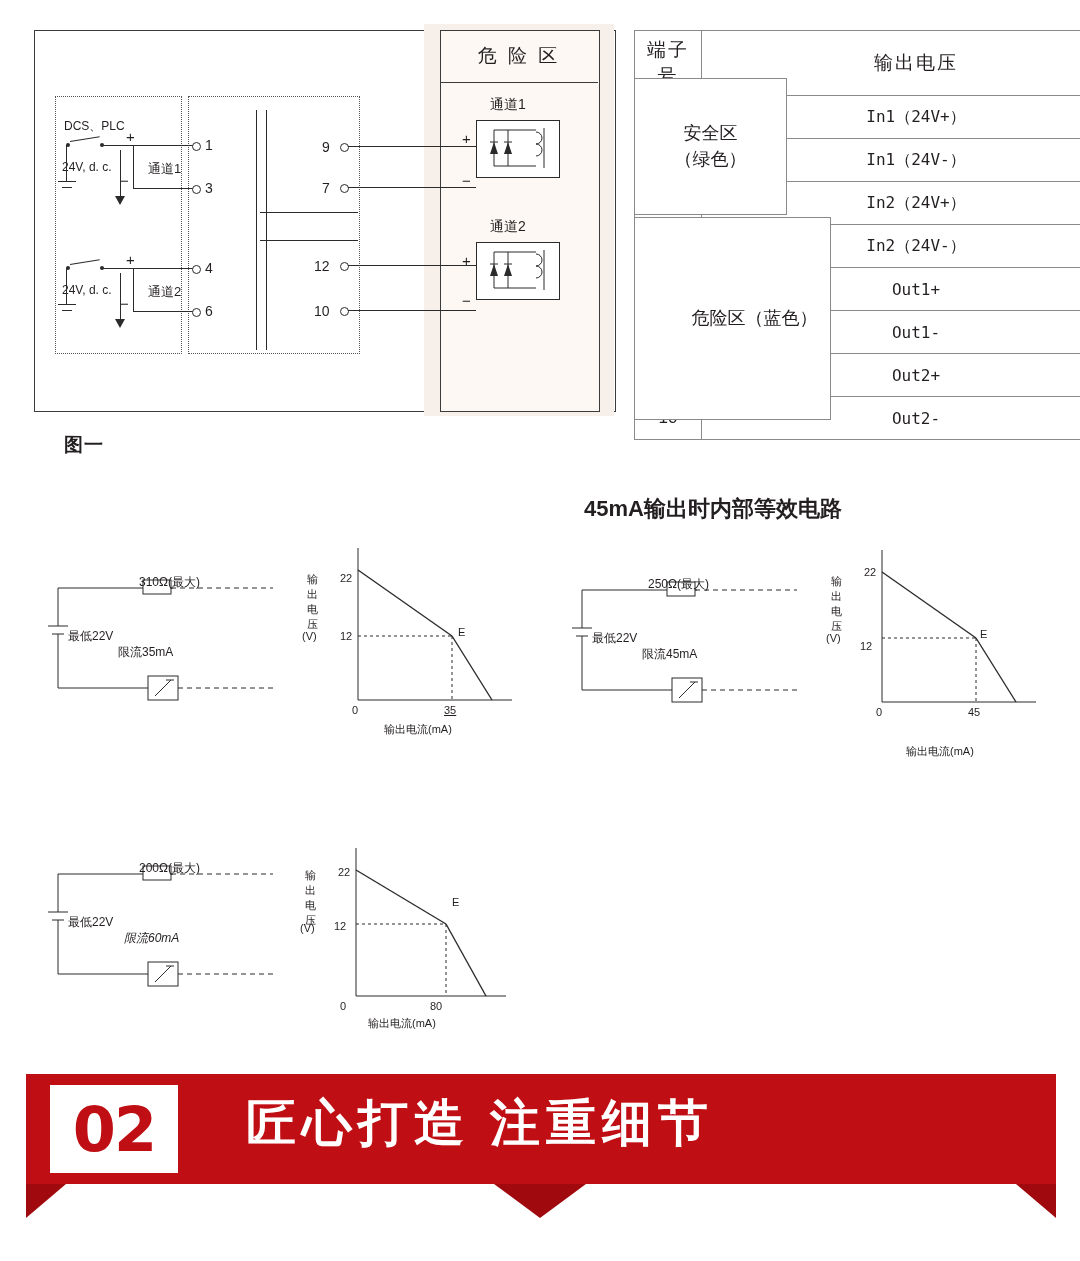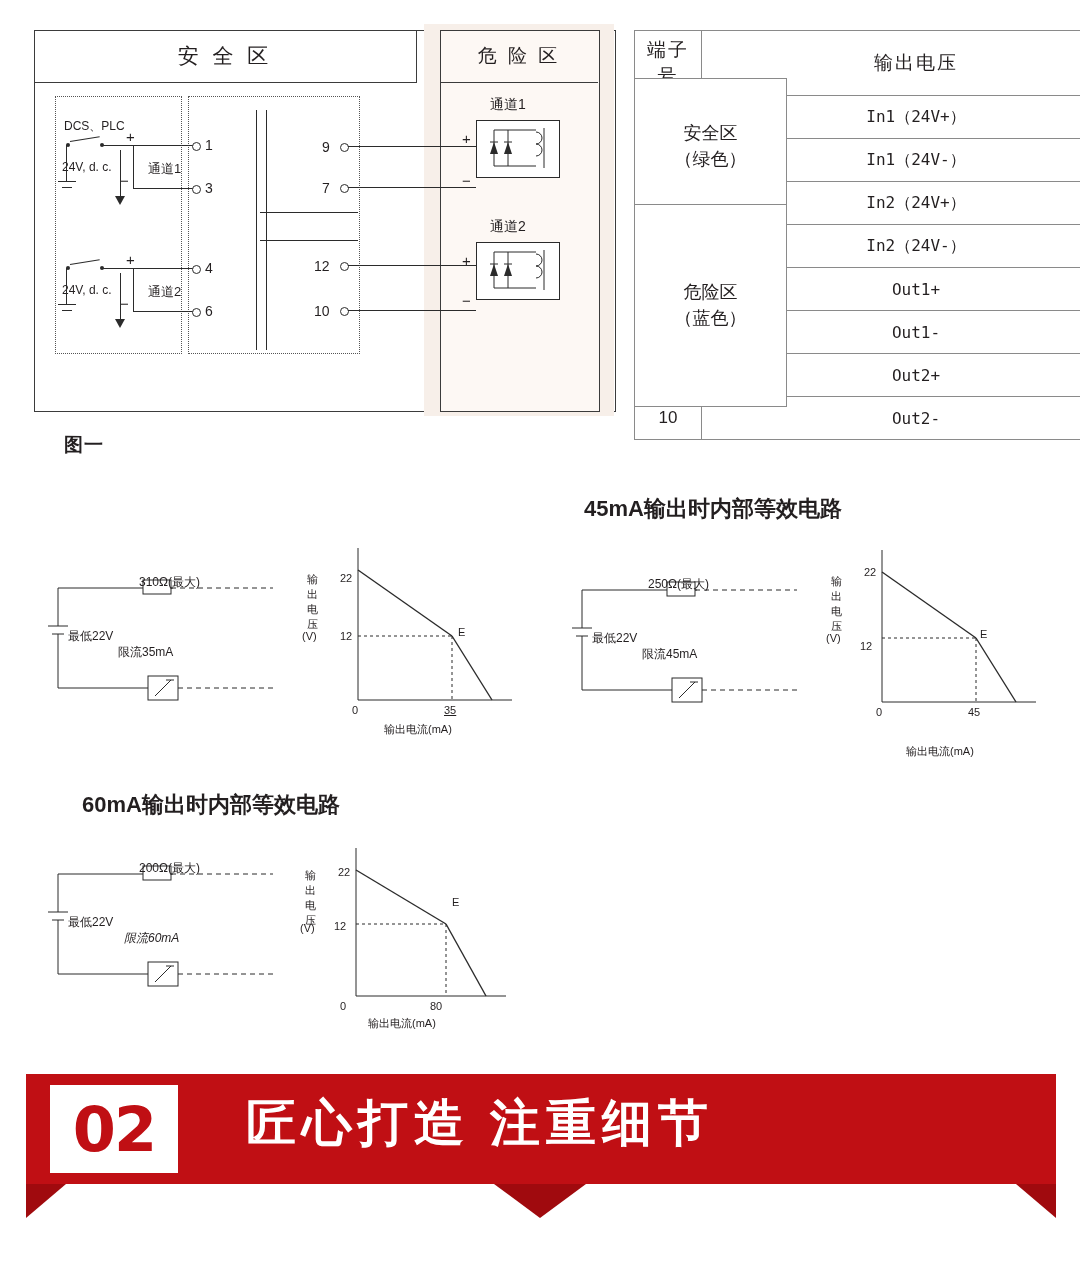--- a/index.html
+++ b/index.html
@@ -103,21 +103,20 @@
 </style>
 </head>
 <body>
 
 <div class="wrap">
 
   <div class="diagram-box"></div>
   <div class="danger-zone"></div>
   <div class="danger-inner"></div>
 
-  <div class="safe-title">安 全 区</div>
   <div class="danger-title">危 险 区</div>
 
   <div class="dashed-left"></div>
   <div class="dashed-right"></div>
 
   <div class="lbl" style="left:64px;top:118px;">DCS、PLC</div>
   <div class="lbl" style="left:62px;top:160px;">24V, d. c.</div>
   <div class="lbl-cn" style="left:148px;top:160px;">通道1</div>
   <div class="lbl" style="left:62px;top:283px;">24V, d. c.</div>
   <div class="lbl-cn" style="left:148px;top:283px;">通道2</div>
@@ -255,21 +254,21 @@
         <td class="tnum">10</td>
         <td class="tdesc">Out2-</td>
       </tr>
     </tbody>
   </table>
 
   <div style="position:absolute;left:634px;top:78px;width:151px;height:135px;border:1px solid #8a8a8a;background:#fff;display:flex;flex-direction:column;align-items:center;justify-content:center;font-size:18px;line-height:1.4;">
     <span>安全区</span>
     <span>（绿色）</span>
   </div>
-  <div style="position:absolute;left:634px;top:204px;width:151px;height:201px;border:1px solid #8a8a8a;background:#fff;display:flex;flex-direction:column;align-items:center;justify-content:center;font-size:18px;line-height:1.4;">
+  <div style="position:absolute;left:634px;top:217px;width:151px;height:201px;border:1px solid #8a8a8a;background:#fff;display:flex;flex-direction:row;align-items:center;justify-content:center;font-size:18px;line-height:1.4;padding-left:44px;">
     <span>危险区</span>
     <span>（蓝色）</span>
   </div>
 
   <div class="fig-caption">图一</div>
 
 
   <svg style="position:absolute;left:48px;top:566px;" width="230" height="140">
     <line x1="10" y1="22" x2="125" y2="22" stroke="#2b2b2b" stroke-width="1"></line>
     <rect x="95" y="14" width="28" height="14" fill="#fff" stroke="#2b2b2b" stroke-width="1"></rect>
@@ -335,21 +334,20 @@
   </svg>
   <div class="vert-lbl" style="left:830px;top:574px;">输出电压</div>
   <div class="axislbl" style="left:826px;top:632px;">(V)</div>
   <div class="axislbl" style="left:864px;top:566px;">22</div>
   <div class="axislbl" style="left:860px;top:640px;">12</div>
   <div class="axislbl" style="left:876px;top:706px;">0</div>
   <div class="axislbl" style="left:968px;top:706px;">45</div>
   <div class="axislbl" style="left:980px;top:628px;">E</div>
   <div class="axislbl" style="left:906px;top:744px;">输出电流(mA)</div>
 
-  <div class="sec-title" style="left:82px;top:790px;">60mA输出时内部等效电路</div>
 
   <svg style="position:absolute;left:48px;top:852px;" width="230" height="140">
     <line x1="10" y1="22" x2="125" y2="22" stroke="#2b2b2b" stroke-width="1"></line>
     <rect x="95" y="14" width="28" height="14" fill="#fff" stroke="#2b2b2b" stroke-width="1"></rect>
     <line x1="123" y1="22" x2="225" y2="22" stroke="#2b2b2b" stroke-width="1" stroke-dasharray="5,4"></line>
     <line x1="10" y1="22" x2="10" y2="60" stroke="#2b2b2b" stroke-width="1"></line>
     <line x1="0" y1="60" x2="20" y2="60" stroke="#2b2b2b" stroke-width="1"></line>
     <line x1="4" y1="68" x2="16" y2="68" stroke="#2b2b2b" stroke-width="1"></line>
     <line x1="10" y1="68" x2="10" y2="122" stroke="#2b2b2b" stroke-width="1"></line>
     <line x1="10" y1="122" x2="100" y2="122" stroke="#2b2b2b" stroke-width="1"></line>

